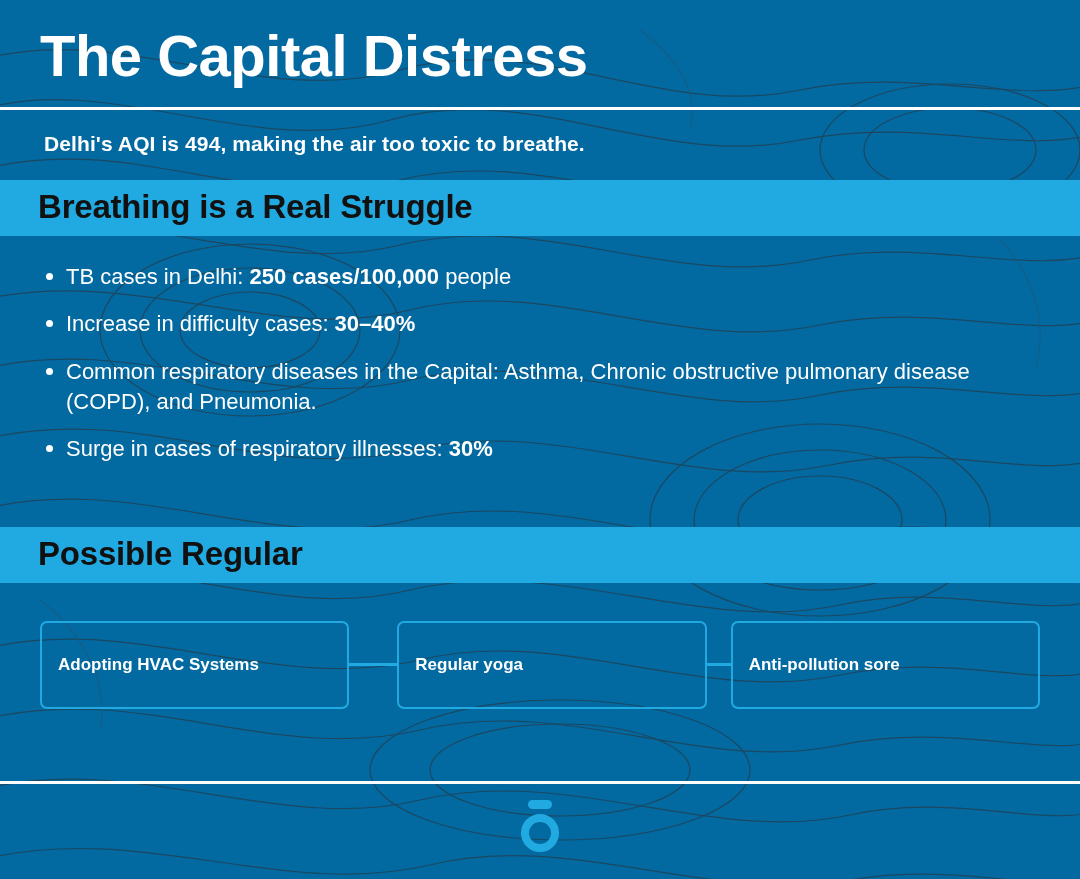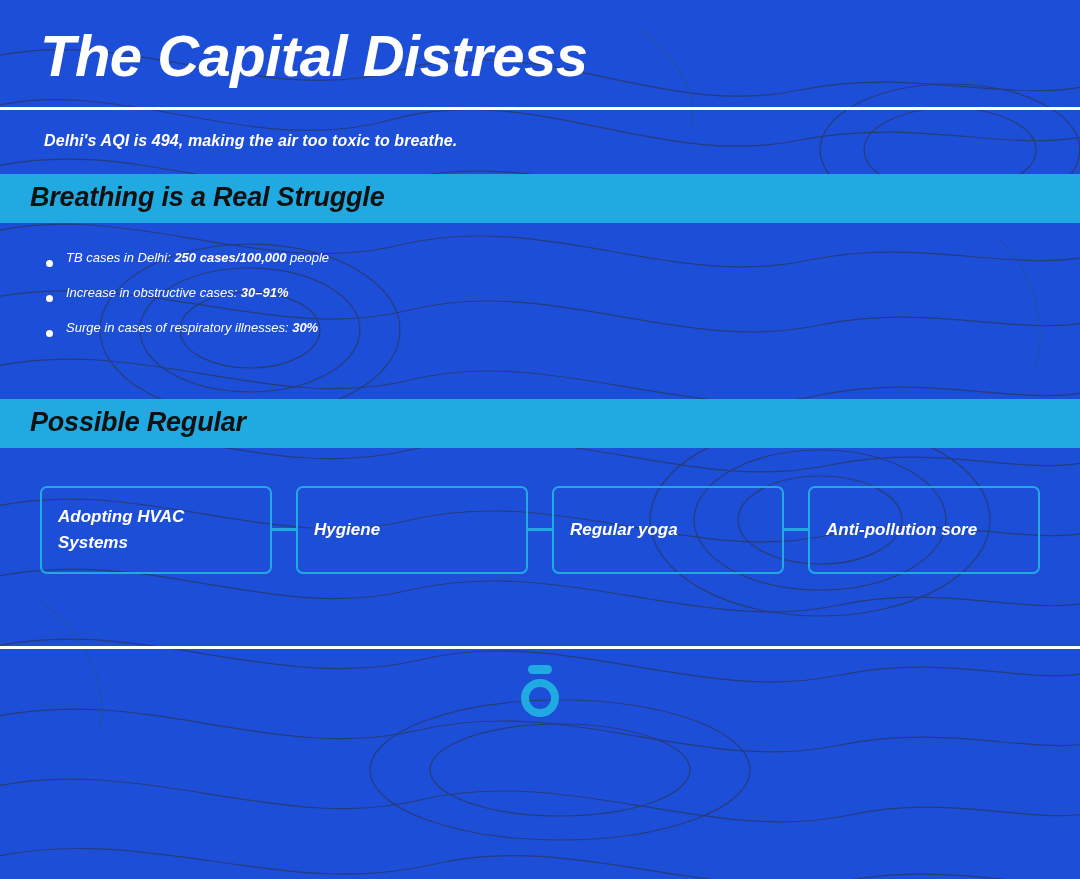--- a/index.html
+++ b/index.html
@@ -10,23 +10,22 @@
     background: #1c1c1c;
     font-family: "Liberation Sans", sans-serif;
     overflow: hidden;
     position: relative;
   }
 
   .page {
     position: relative;
     width: 1080px;
     height: 879px;
-    background: #1d4ed8;
+    background: #0369a1;
     overflow: hidden;
-    font-style: italic;
   }
 
   
   .topo {
     position: absolute;
     inset: 0;
     pointer-events: none;
     opacity: 0.55;
   }
 
@@ -54,48 +53,49 @@
     background: #ffffff;
     width: 100%;
   }
 
   
   .subtitle-block {
     padding: 22px 40px 24px 44px;
   }
   .subtitle {
     color: #ffffff;
-    font-size: 16px;
+    font-size: 21px;
     font-weight: bold;
     letter-spacing: 0.1px;
   }
 
   
   .section-bar {
     background: #21a9e1;
     width: 100%;
     padding: 8px 0 10px 30px;
   }
   .section-bar h2 {
     color: #111111;
-    font-size: 27px;
+    font-size: 33px;
     font-weight: bold;
     letter-spacing: -0.2px;
+    margin-left: 8px;
   }
 
   
   .bullets {
     padding: 26px 40px 22px 46px;
   }
   .bullet {
     display: flex;
     align-items: flex-start;
     margin-bottom: 17px;
     color: #ffffff;
-    font-size: 13px;
+    font-size: 22px;
     line-height: 1.38;
   }
   .bullet:last-child { margin-bottom: 0; margin-top: 12px; }
   .dot {
     width: 7px;
     height: 7px;
     background: #ffffff;
     border-radius: 50%;
     margin: 11px 13px 0 0;
     flex: 0 0 auto;
@@ -216,40 +216,41 @@
       <h2>Breathing is a Real Struggle</h2>
     </div>
 
     <div class="bullets">
       <div class="bullet">
         <span class="dot"></span>
         <span class="btext"><span>TB cases in Delhi: </span><b>250 cases/100,000</b><span> people</span></span>
       </div>
       <div class="bullet">
         <span class="dot"></span>
-        <span class="btext"><span>Increase in obstructive cases: </span><b>30–91%</b><span></span></span>
+        <span class="btext"><span>Increase in difficulty cases: </span><b>30–40%</b><span></span></span>
+      </div>
+      <div class="bullet">
+        <span class="dot"></span>
+        <span class="btext"><span>Common respiratory diseases in the Capital: Asthma, Chronic obstructive pulmonary disease (COPD), and Pneumonia.</span><b></b><span></span></span>
       </div>
       <div class="bullet">
         <span class="dot"></span>
         <span class="btext"><span>Surge in cases of respiratory illnesses: </span><b>30%</b><span></span></span>
       </div>
     </div>
 
     <div class="section-bar" style="margin-top:40px;">
       <h2>Possible Regular</h2>
     </div>
 
     <div class="shields-wrap">
       <div class="shield">
         <span>Adopting HVAC Systems</span>
       </div>
       <span class="connector"></span>
-      <div class="shield">
-        <span>Hygiene</span>
-      </div>
       <span class="connector"></span>
       <div class="shield">
         <span>Regular yoga</span>
       </div>
       <span class="connector"></span>
       <div class="shield">
         <span>Anti-pollution sore</span>
       </div>
     </div>
 

